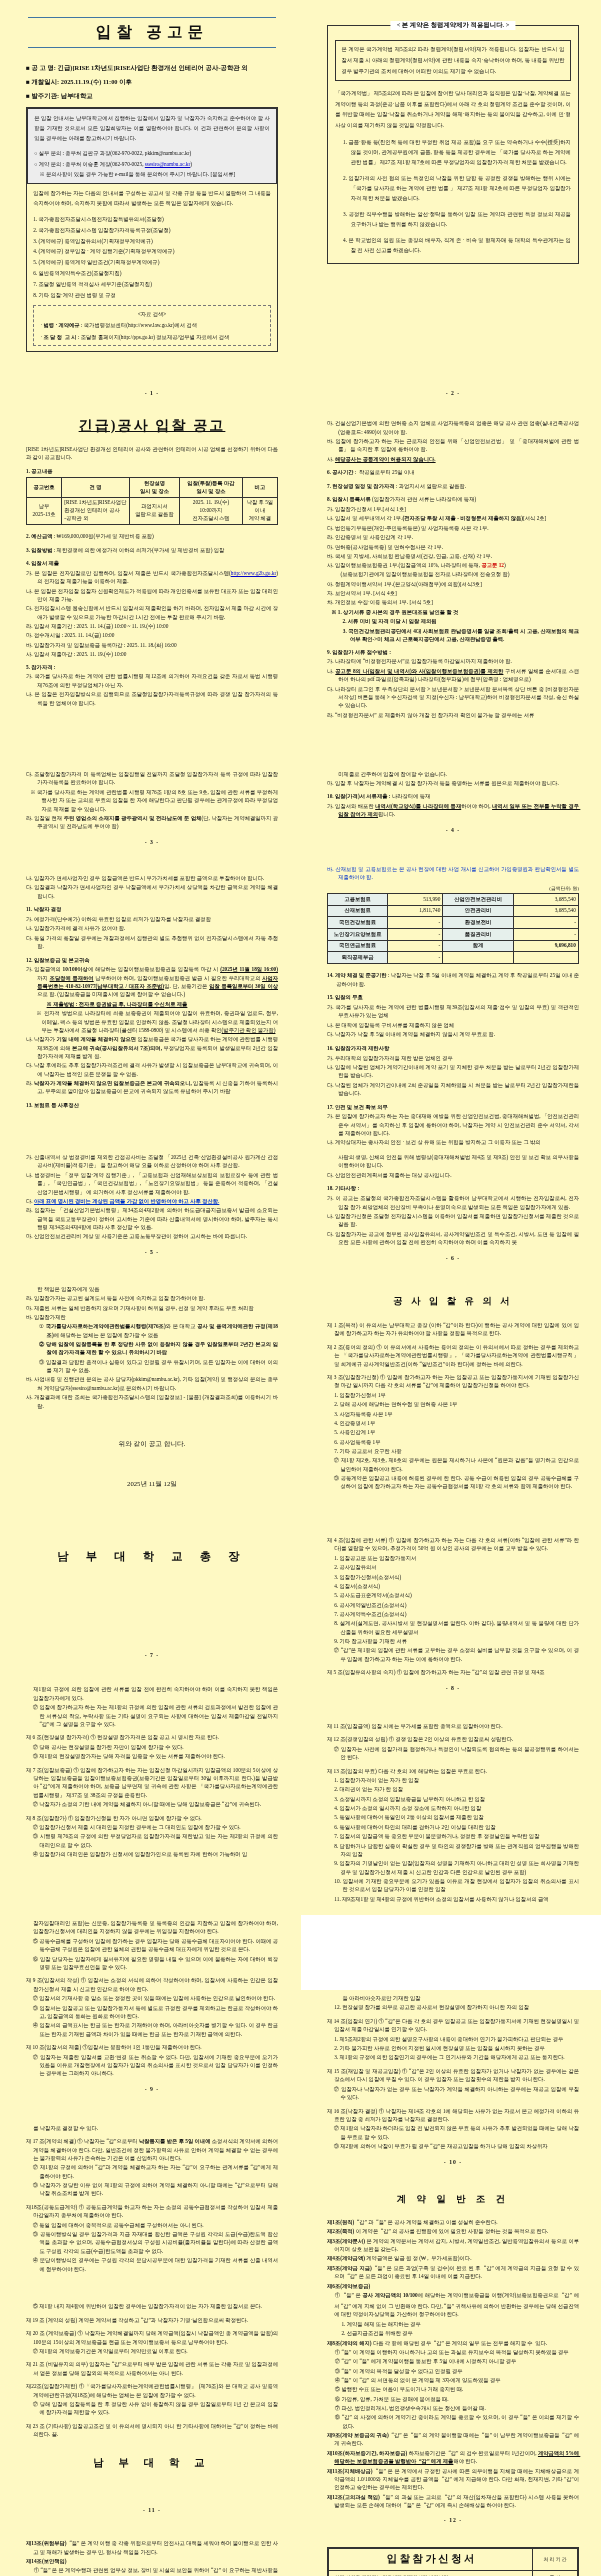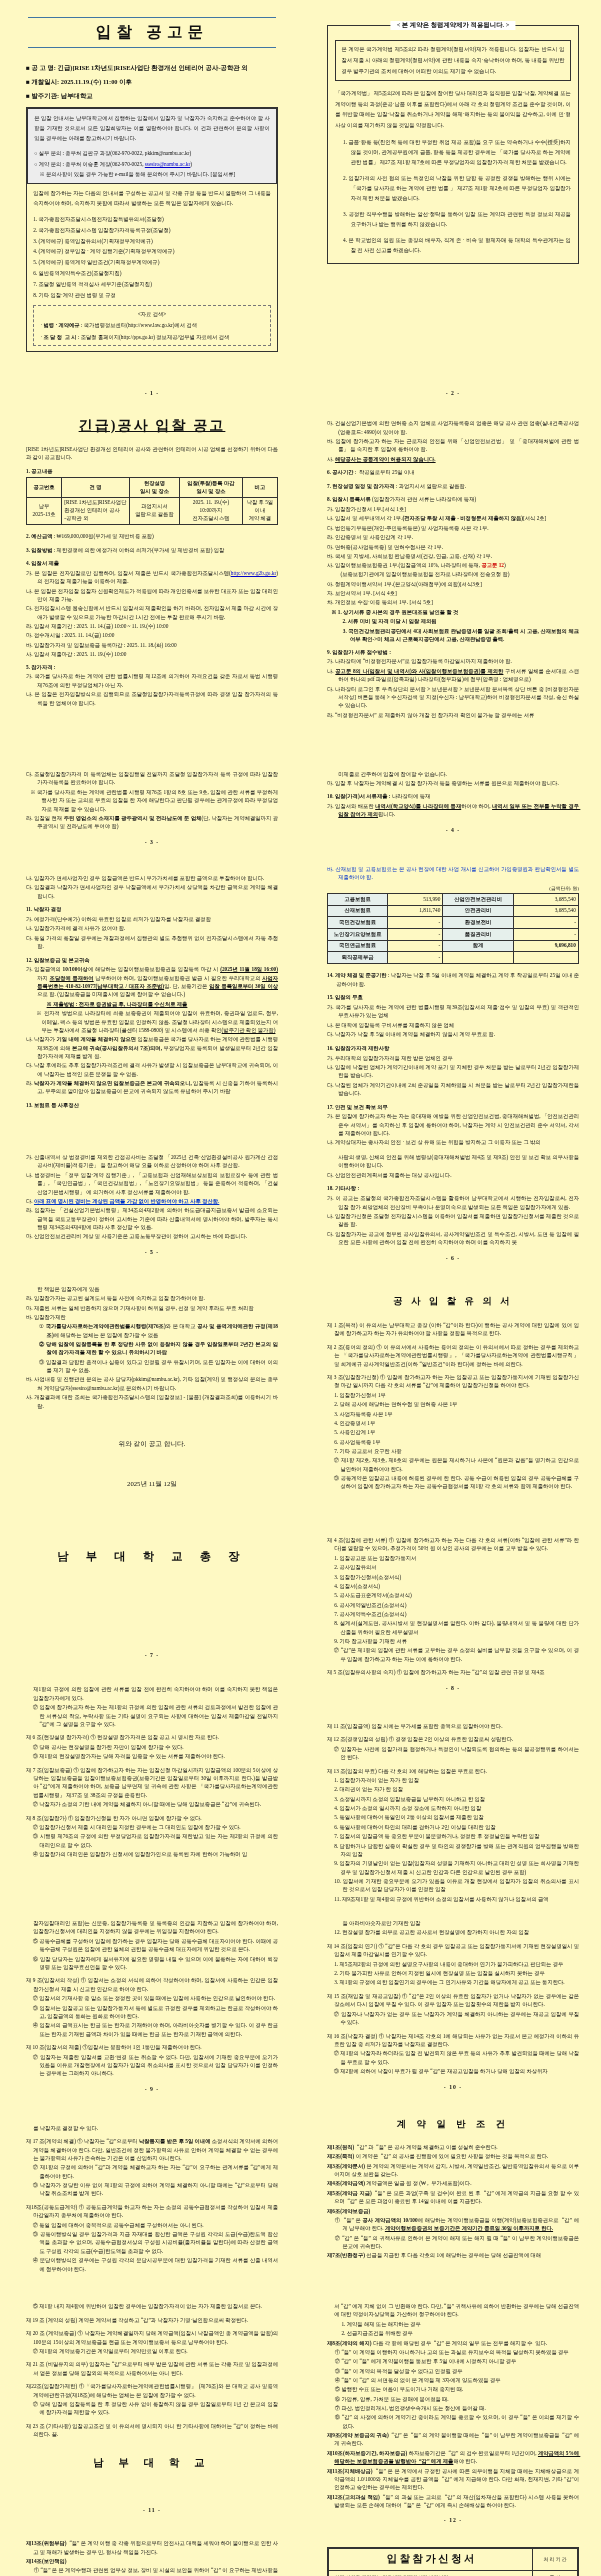--- a/index.html
+++ b/index.html
@@ -396,21 +396,21 @@
       <div class="gap" style="height: 5.2px;"></div>
       <div class="p" style="padding-left: 7.2px; text-indent: -7.2px;"><span class="run">제 17 조(계약의 체결) ① 낙찰자는 “갑”으로부터 </span><span class="run" style="font-weight: bold;">낙찰통지를 받은 후 5일 이내에</span><span class="run"> 소정서식의 계약서에 의하여 계약을 체결하여야 한다. 다만, 일반조건에 정한 불가항력의 사유로 인하여 계약을 체결할 수 없는 경우에는 불가항력의 사유가 존속하는 기간은 이를 산입하지 아니한다.</span></div>
       <div class="p" style="margin-top: 1px; padding-left: 13.4px; text-indent: -6.7px;">② 제1항의 규정에 의하여 “갑”과 계약을 체결하고자 하는 자는 “갑”이 요구하는 관계서류를 “갑”에게 제출하여야 한다.</div>
       <div class="p" style="margin-top: 1px; padding-left: 13.4px; text-indent: -6.7px;">③ 낙찰자가 정당한 이유 없이 제1항의 규정에 의하여 계약을 체결하지 아니할 때에는 “갑”으로부터 당해 낙찰 취소조치를 받게 된다.</div>
       <div class="gap" style="height: 5.2px;"></div>
       <div class="p" style="padding-left: 7.2px; text-indent: -7.2px;">제18조(공동도급계약) ① 공동도급계약을 하고자 하는 자는 소정의 공동수급협정서를 작성하여 입찰서 제출 마감일까지 총무처에 제출하여야 한다.</div>
       <div class="p" style="margin-top: 1px; padding-left: 13.4px; text-indent: -6.7px;">② 동일 입찰에 대하여 중복적으로 공동수급체를 구성하여서는 아니 된다.</div>
       <div class="p" style="margin-top: 1px; padding-left: 13.4px; text-indent: -6.7px;">③ 공동이행방식일 경우 입찰가격과 지급 자재대를 합산한 금액은 구성원 각각의 도급(수급)한도액 합산액을 초과할 수 없으며, 공동수급협정서상의 구성원 시공비율(출자비율을 말한다)에 따라 산정한 금액도 구성원 각각의 도급(수급)한도액을 초과할 수 없다.</div>
       <div class="p" style="margin-top: 1px; padding-left: 13.4px; text-indent: -6.7px;">④ 분담이행방식인 경우에는 구성원 각각의 분담시공부분에 대한 입찰가격을 기재한 서류를 산출 내역서에 첨부하여야 한다.</div>
     </div>
-    <div class="page" style="left: 301px; top: 1915px;">
+    <div class="page" style="left: 301px; top: 1990px;">
       <div class="p" style="padding-left: 15.5px;">을 아라비아숫자로만 기재한 입찰</div>
       <div class="p" style="margin-top: 1px; padding-left: 15.5px; text-indent: -8.2px;">12. 현장설명 참가를 의무로 공고한 공사로서 현장설명에 참가하지 아니한 자의 입찰</div>
       <div class="gap" style="height: 5.2px;"></div>
       <div class="p" style="padding-left: 7.2px; text-indent: -7.2px;">제 14 조(입찰의 연기) ① “갑”은 다음 각 호의 경우 입찰공고 또는 입찰참가통지서에 기재된 현장설명일시 및 입찰서 제출 마감일시를 연기할 수 있다.</div>
       <div class="p" style="margin-top: 1px; padding-left: 13.4px; text-indent: -6.2px;">1. 제5조제2항의 규정에 의한 설명요구사항의 내용이 중대하여 연기가 불가피하다고 판단되는 경우</div>
       <div class="p" style="margin-top: 1px; padding-left: 13.4px; text-indent: -6.2px;">2. 기타 불가피한 사유로 인하여 지정된 일시에 현장설명 또는 입찰을 실시하지 못하는 경우</div>
       <div class="p" style="margin-top: 1px; padding-left: 13.4px; text-indent: -6.2px;">3. 제1항의 규정에 의한 입찰연기의 경우에는 그 연기사유와 기간을 해당자에게 공고 또는 통지한다.</div>
       <div class="gap" style="height: 5.2px;"></div>
       <div class="p" style="padding-left: 7.2px; text-indent: -7.2px;">제 15 조(재입찰 및 재공고입찰) ① “갑”은 2인 이상의 유효한 입찰자가 없거나 낙찰자가 없는 경우에는 같은 장소에서 다시 입찰에 부칠 수 있다. 이 경우 입찰자 또는 입찰횟수의 제한을 받지 아니한다.</div>
       <div class="p" style="margin-top: 1px; padding-left: 13.4px; text-indent: -6.7px;">② 입찰자나 낙찰자가 없는 경우 또는 낙찰자가 계약을 체결하지 아니하는 경우에는 재공고 입찰에 부칠 수 있다.</div>

